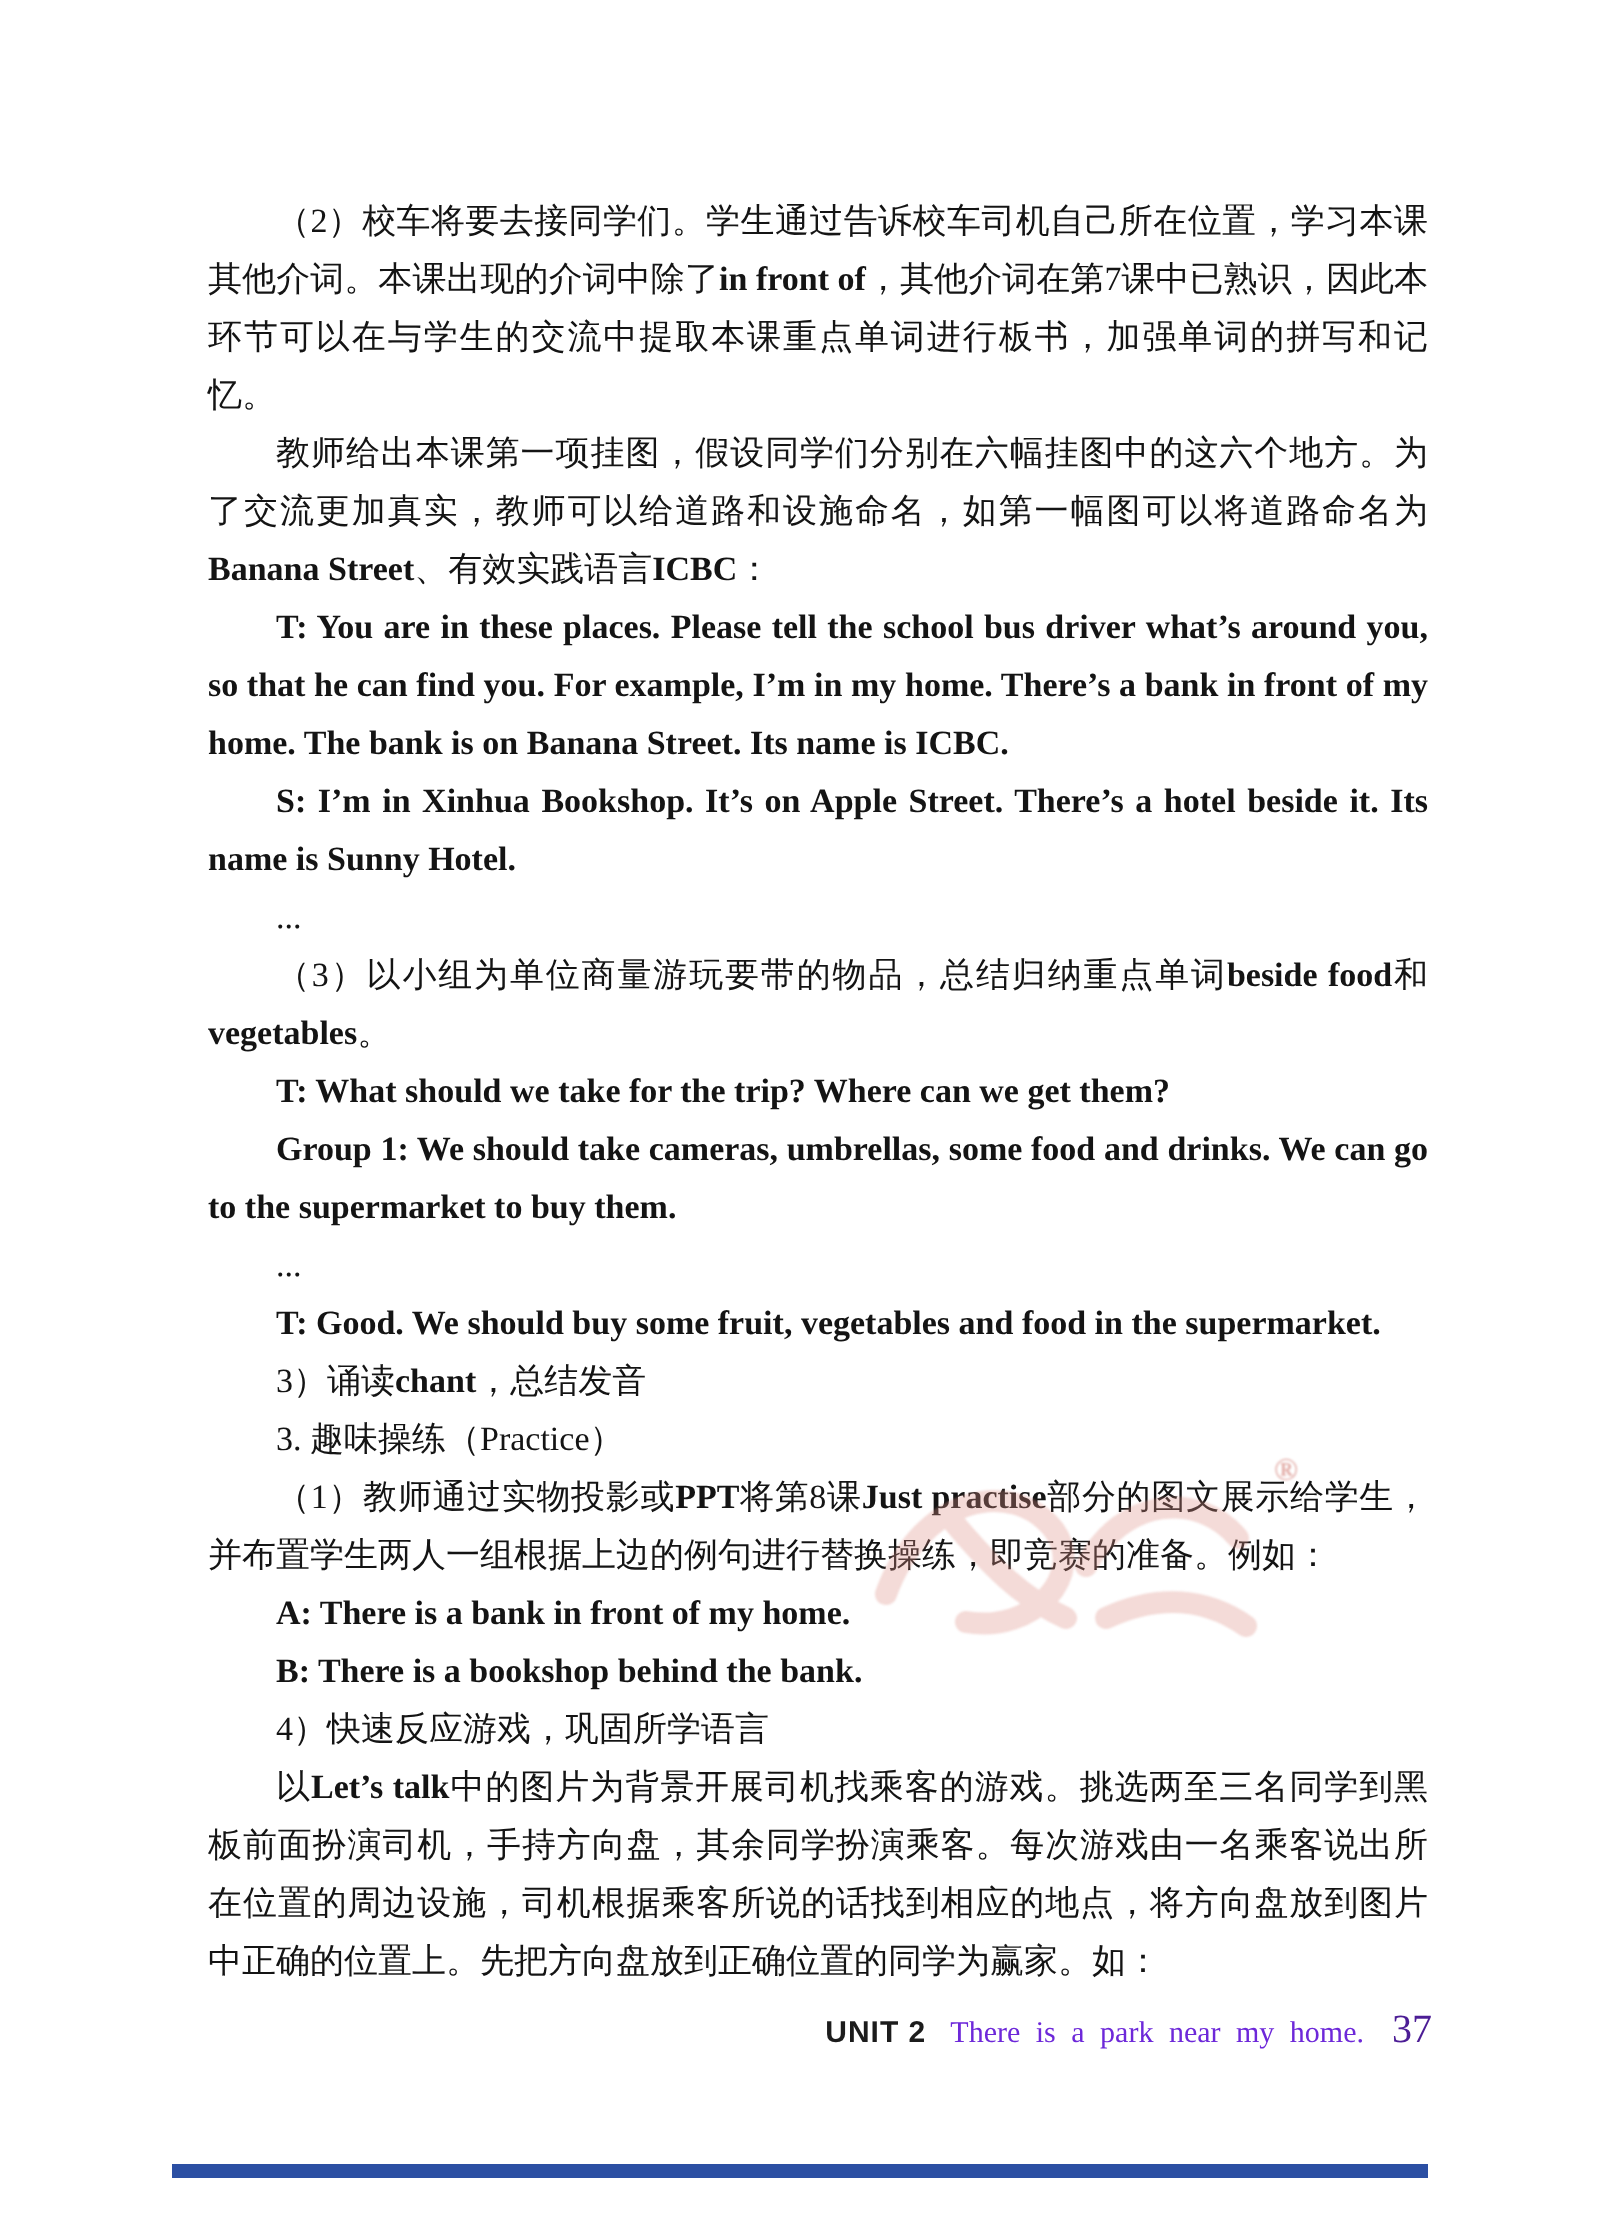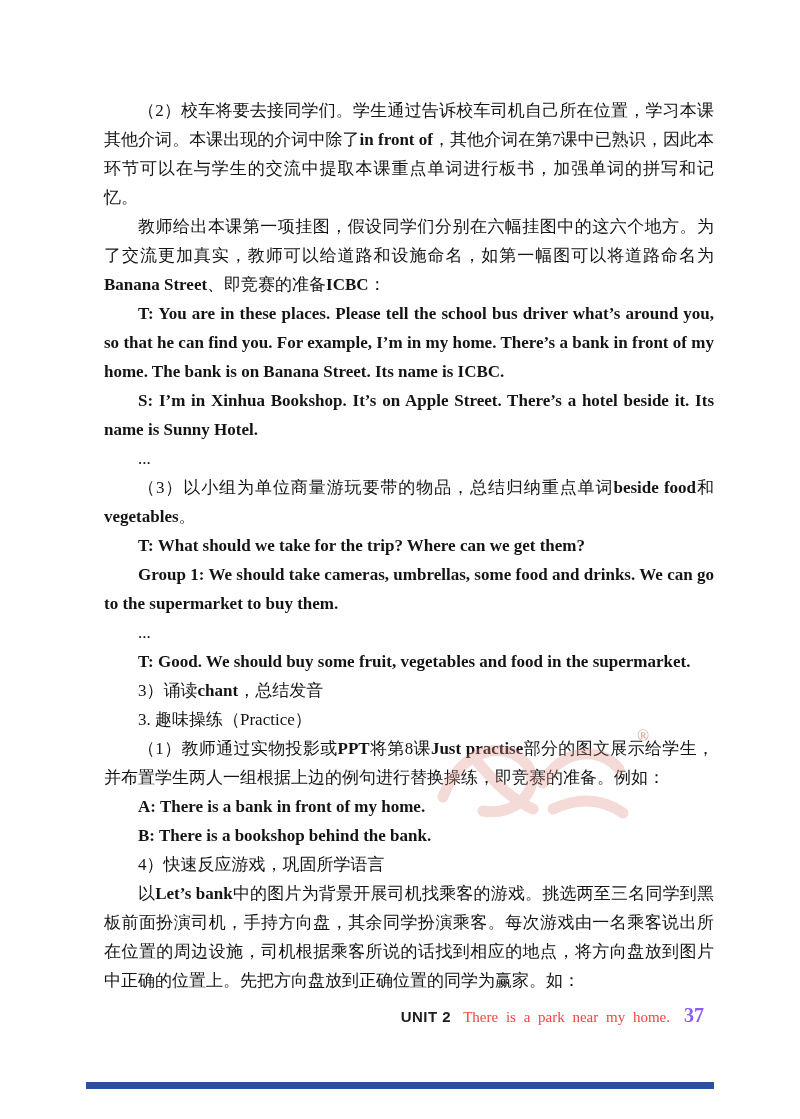--- a/index.html
+++ b/index.html
@@ -23,62 +23,62 @@
     position:absolute;left:415px;top:725px;width:240px;height:120px;
     opacity:.65;filter:blur(.6px);
     pointer-events:none;
   }
   .watermark .reg{
     position:absolute;right:6px;top:2px;
     color:#d4827a;font-size:16px;font-weight:bold;
     font-family:"Liberation Serif",serif;
   }
   .footer{
-    position:absolute;right:96px;top:1004px;
+    position:absolute;right:84px;top:1004px;
     display:flex;align-items:baseline;white-space:nowrap;
   }
   .unit-label{
     font-family:"Liberation Sans","DejaVu Sans",sans-serif;
     font-weight:bold;font-size:15px;color:#1c1c1c;
     margin-right:12px;letter-spacing:.5px;
   }
   .unit-title{
-    font-size:15px;color:#ef4444;word-spacing:4px;margin-right:14px;
+    font-size:15px;color:#6d28d9;word-spacing:4px;margin-right:14px;
   }
   .page-number{
-    font-size:20px;color:#8b5cf6;font-weight:bold;
+    font-size:20px;color:#4c1d95;
   }
   .footer-bar{
     position:absolute;left:86px;top:1082px;width:628px;height:7px;
     background:#2b4fa3;
   }
 </style>
 </head>
 <body>
 
 <div class="page">
 
   <div class="content">
     <p class="para"><span>（2）校车将要去接同学们。学生通过告诉校车司机自己所在位置，学习本课其他介词。本课出现的介词中除了</span><span class="b">in front of</span><span>，其他介词在第7课中已熟识，因此本环节可以在与学生的交流中提取本课重点单词进行板书，加强单词的拼写和记忆。</span></p>
-    <p class="para"><span>教师给出本课第一项挂图，假设同学们分别在六幅挂图中的这六个地方。为了交流更加真实，教师可以给道路和设施命名，如第一幅图可以将道路命名为</span><span class="b">Banana Street</span><span>、即竞赛的准备</span><span class="b">ICBC</span><span>：</span></p>
+    <p class="para"><span>教师给出本课第一项挂图，假设同学们分别在六幅挂图中的这六个地方。为了交流更加真实，教师可以给道路和设施命名，如第一幅图可以将道路命名为</span><span class="b">Banana Street</span><span>、有效实践语言</span><span class="b">ICBC</span><span>：</span></p>
     <p class="para"><span class="b">T: You are in these places. Please tell the school bus driver what’s around you, so that he can find you. For example, I’m in my home. There’s a bank in front of my home. The bank is on Banana Street. Its name is ICBC.</span></p>
     <p class="para"><span class="b">S: I’m in Xinhua Bookshop. It’s on Apple Street. There’s a hotel beside it. Its name is Sunny Hotel.</span></p>
     <p class="para"><span>...</span></p>
     <p class="para"><span>（3）以小组为单位商量游玩要带的物品，总结归纳重点单词</span><span class="b">beside food</span><span>和</span><span class="b">vegetables</span><span>。</span></p>
     <p class="para"><span class="b">T: What should we take for the trip? Where can we get them?</span></p>
     <p class="para"><span class="b">Group 1: We should take cameras, umbrellas, some food and drinks. We can go to the supermarket to buy them.</span></p>
     <p class="para"><span>...</span></p>
     <p class="para"><span class="b">T: Good. We should buy some fruit, vegetables and food in the supermarket.</span></p>
     <p class="para"><span>3）诵读</span><span class="b">chant</span><span>，总结发音</span></p>
     <p class="para"><span>3. 趣味操练（Practice）</span></p>
     <p class="para"><span>（1）教师通过实物投影或</span><span class="b">PPT</span><span>将第8课</span><span class="b">Just practise</span><span>部分的图文展示给学生，并布置学生两人一组根据上边的例句进行替换操练，即竞赛的准备。例如：</span></p>
     <p class="para"><span class="b">A: There is a bank in front of my home.</span></p>
     <p class="para"><span class="b">B: There is a bookshop behind the bank.</span></p>
     <p class="para"><span>4）快速反应游戏，巩固所学语言</span></p>
-    <p class="para"><span>以</span><span class="b">Let’s bank</span><span>中的图片为背景开展司机找乘客的游戏。挑选两至三名同学到黑板前面扮演司机，手持方向盘，其余同学扮演乘客。每次游戏由一名乘客说出所在位置的周边设施，司机根据乘客所说的话找到相应的地点，将方向盘放到图片中正确的位置上。先把方向盘放到正确位置的同学为赢家。如：</span></p>
+    <p class="para"><span>以</span><span class="b">Let’s talk</span><span>中的图片为背景开展司机找乘客的游戏。挑选两至三名同学到黑板前面扮演司机，手持方向盘，其余同学扮演乘客。每次游戏由一名乘客说出所在位置的周边设施，司机根据乘客所说的话找到相应的地点，将方向盘放到图片中正确的位置上。先把方向盘放到正确位置的同学为赢家。如：</span></p>
   </div>
 
   <div class="watermark">
     <svg width="240" height="120" viewBox="0 0 240 120">
       <g stroke="#dd8f85" stroke-width="11" fill="none" opacity="0.5" stroke-linecap="round">
         <path d="M28 72 C 46 22, 92 14, 112 40 C 128 62, 102 92, 68 86"></path>
         <path d="M60 34 C 80 58, 96 74, 118 84"></path>
         <path d="M128 58 C 146 24, 184 20, 204 44"></path>
         <path d="M138 84 C 164 72, 188 74, 208 88"></path>
       </g>

